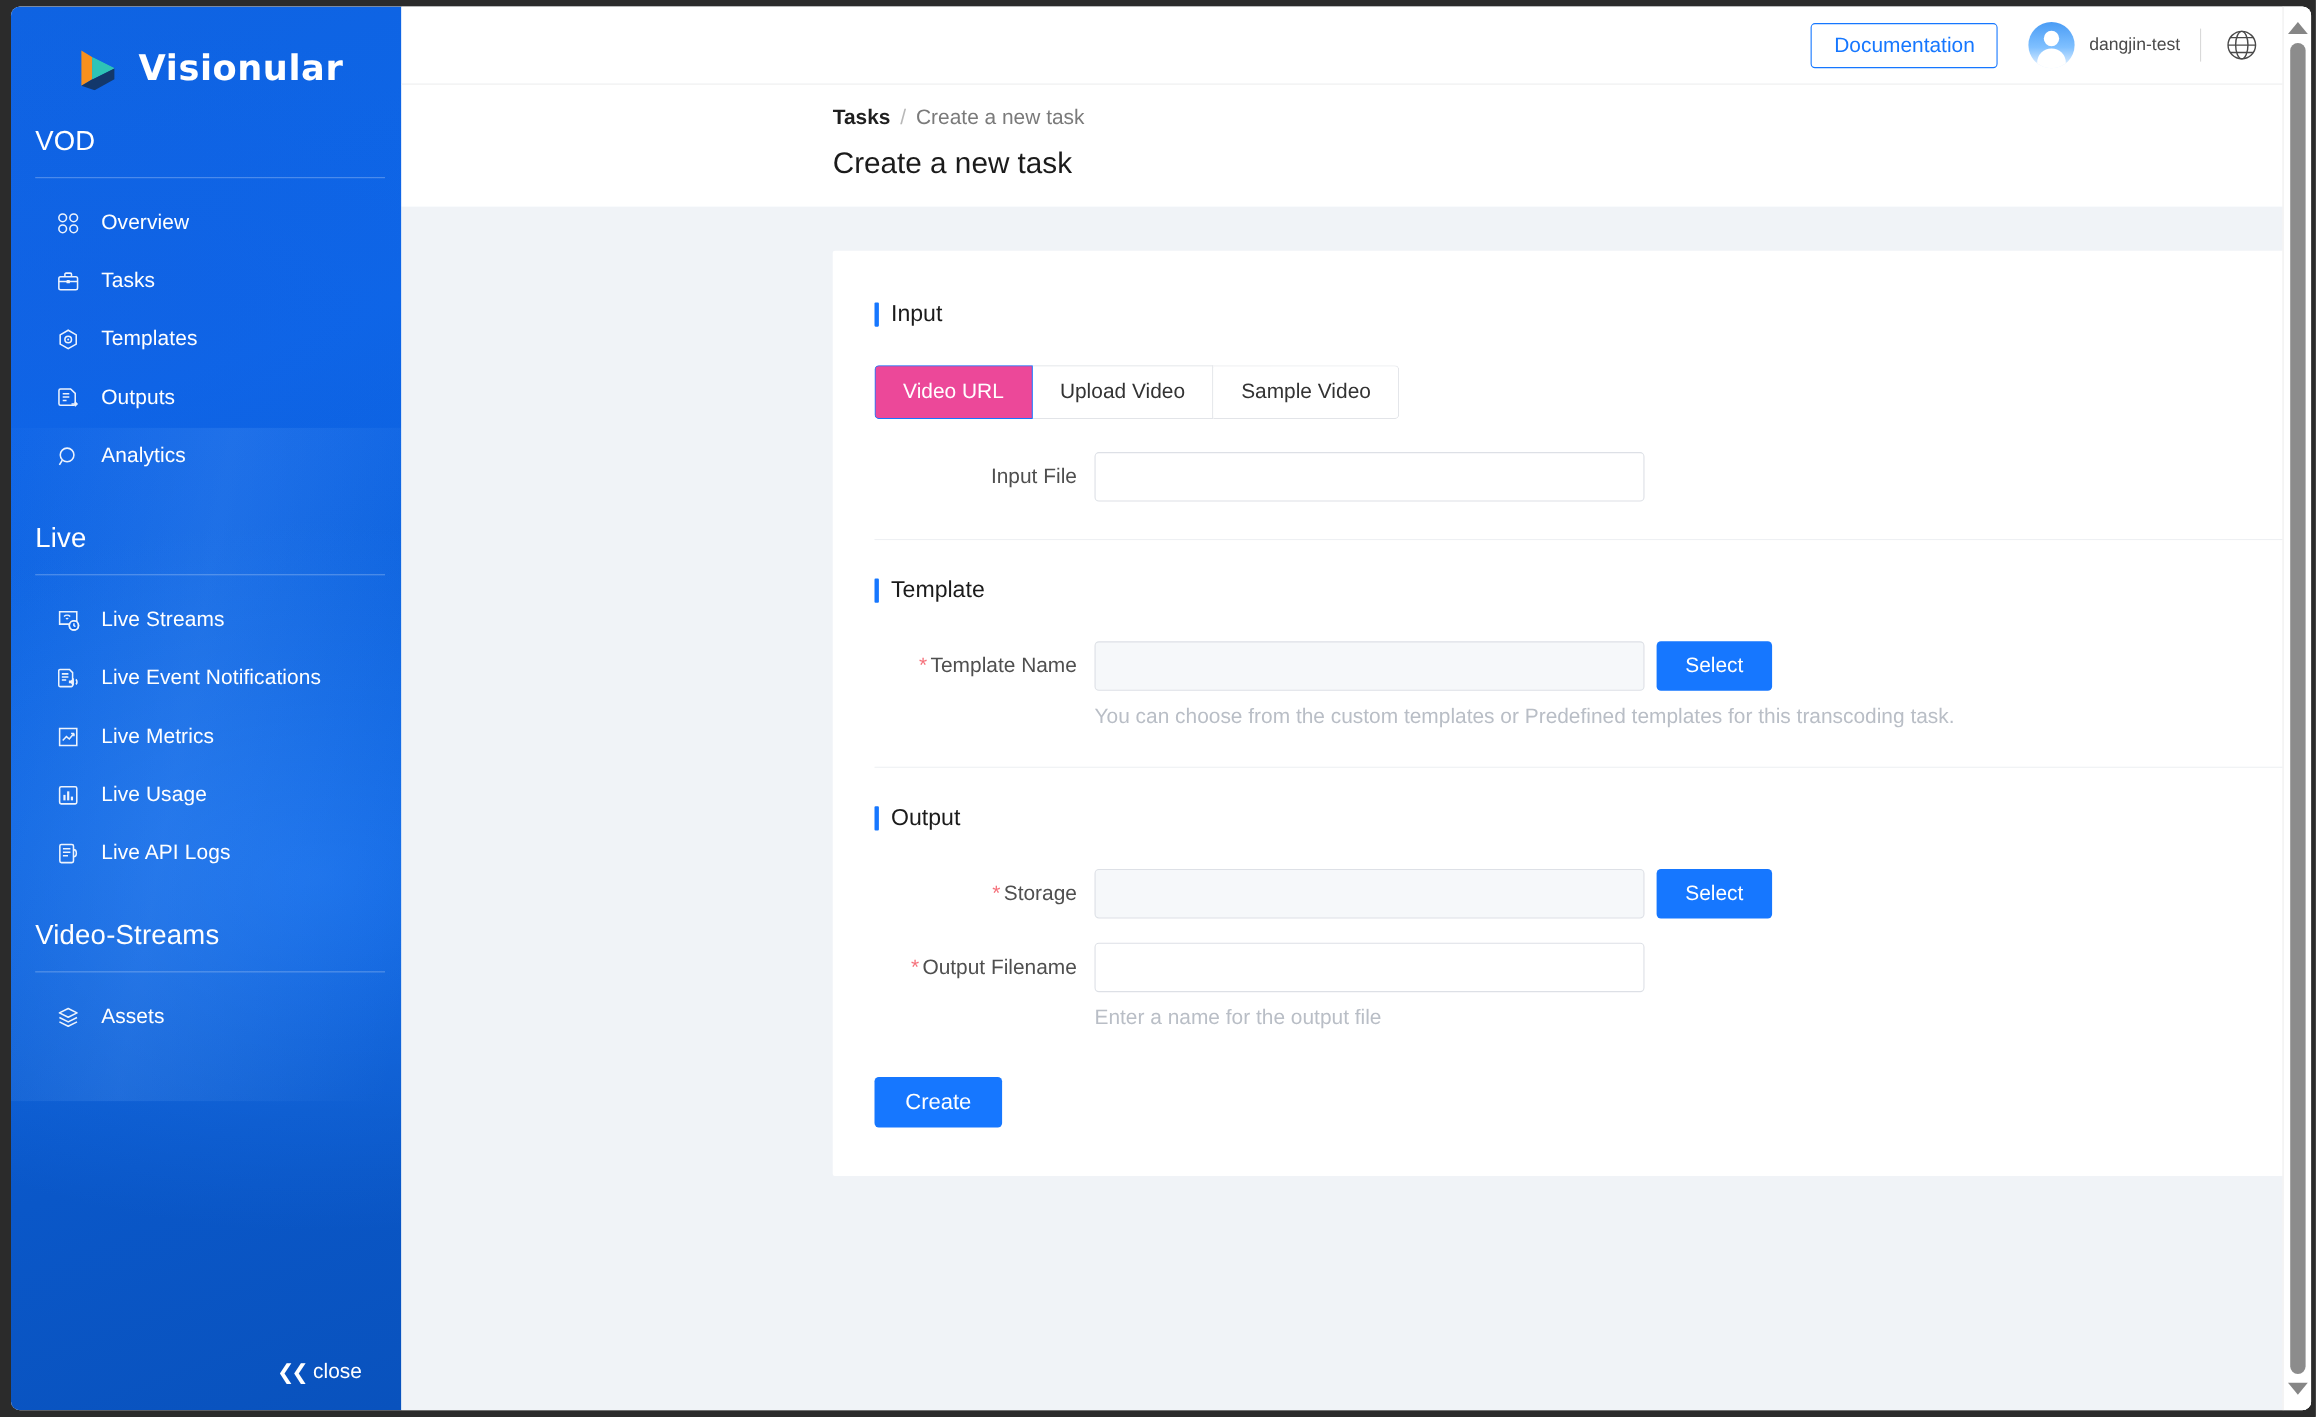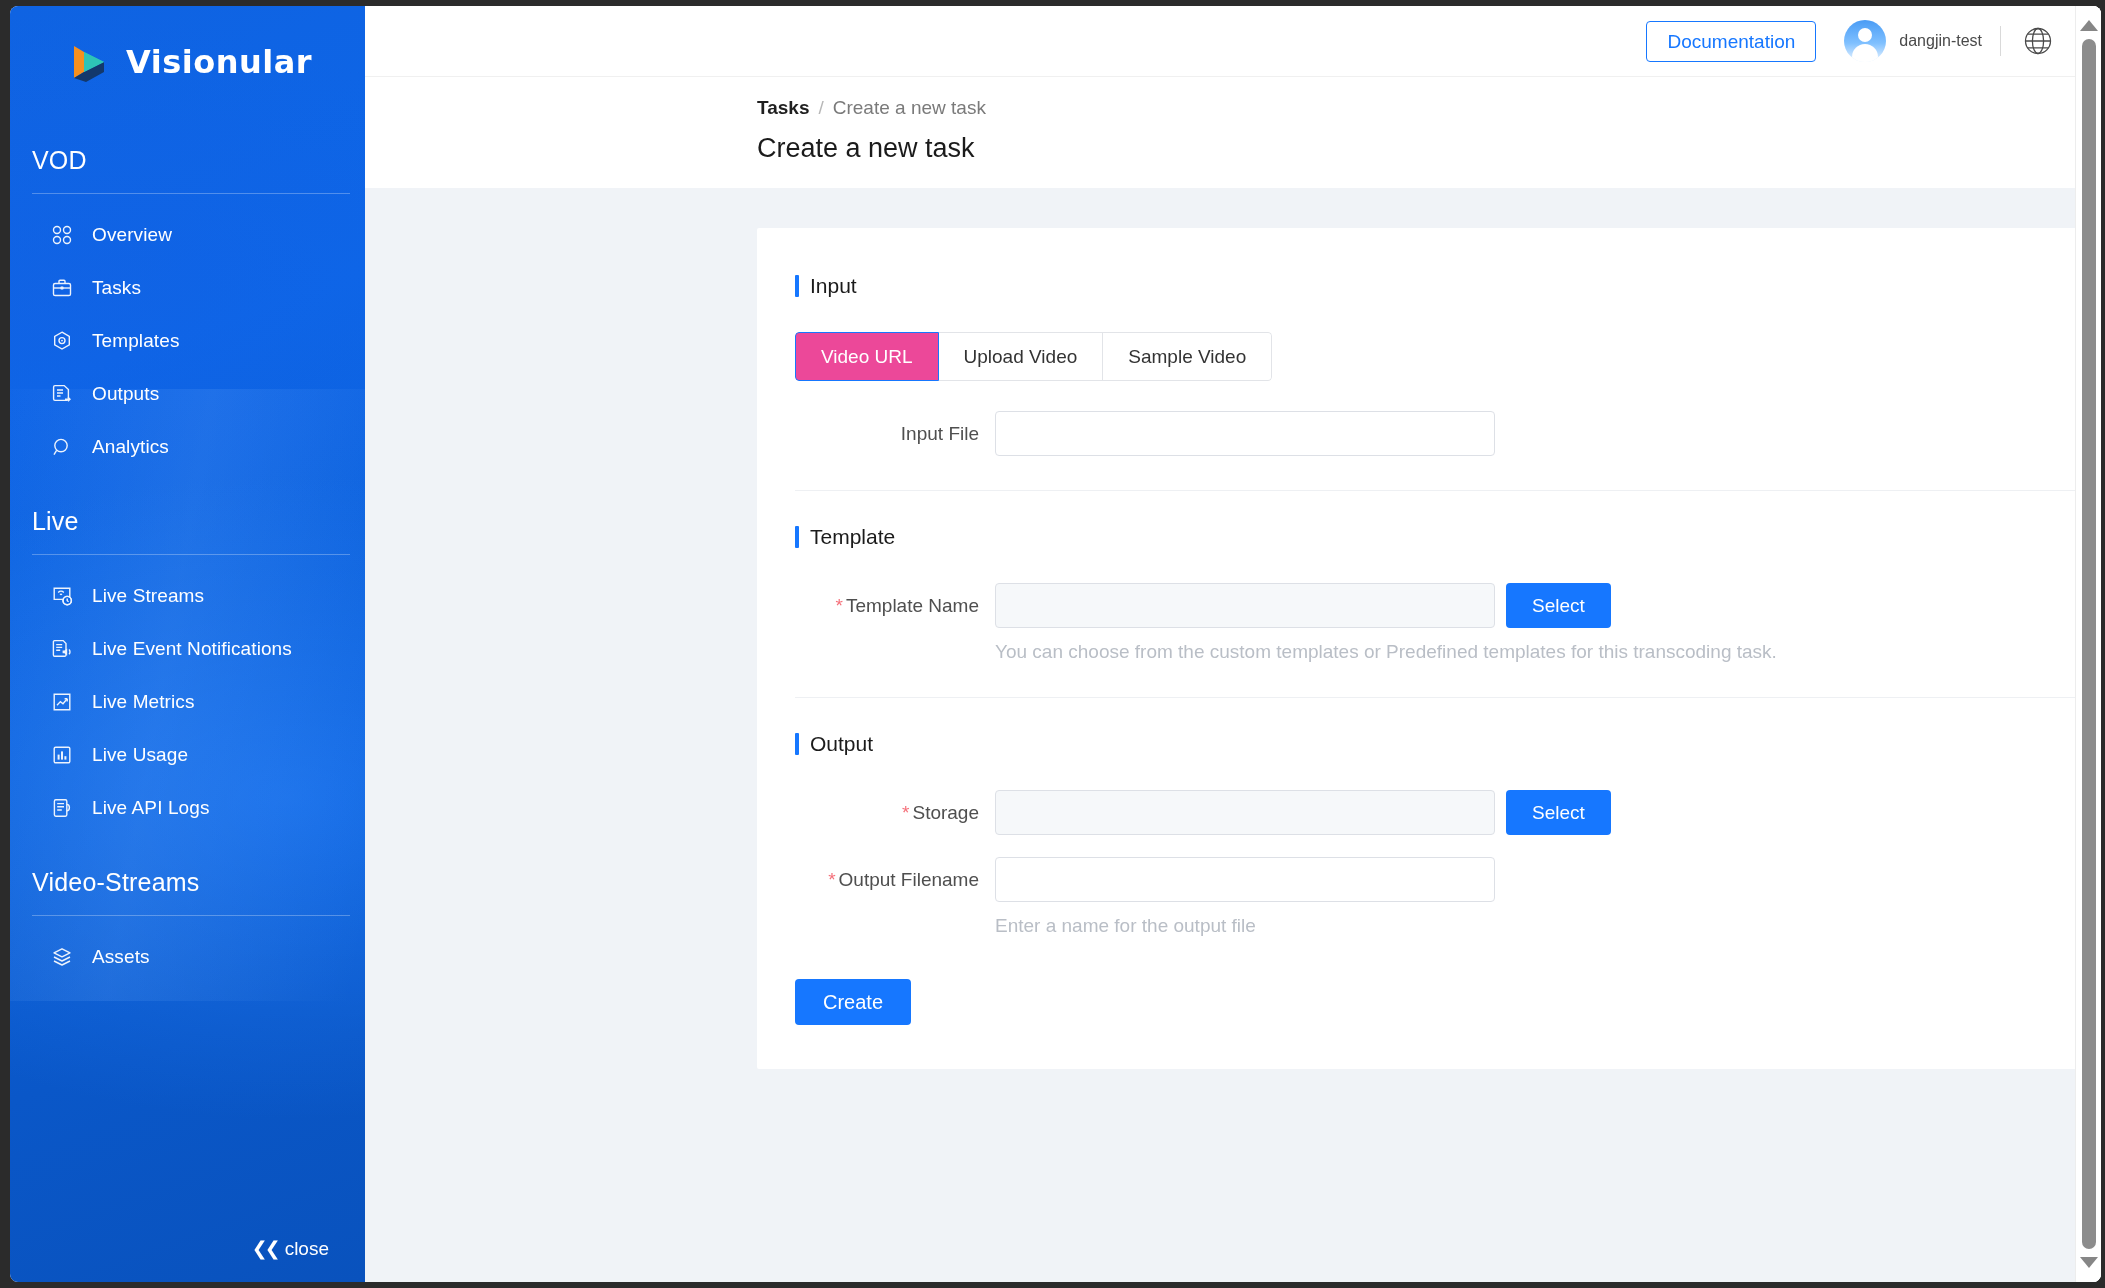--- a/index.html
+++ b/index.html
@@ -64,21 +64,21 @@
     font-weight: bold;
     letter-spacing: 0.5px;
     color: #ffffff;
     font-family: "DejaVu Sans", sans-serif;
   }
 
   .section-head {
     position: relative;
     z-index: 2;
     padding: 0 0 0 22px;
-    margin-top: 64px;
+    margin-top: 32px;
   }
   .section-head .section-title {
     font-size: 25px;
     color: #ffffff;
     padding-left: 0px;
     letter-spacing: 0.2px;
   }
   .section-head .section-rule {
     margin-top: 18px;
     height: 1px;

